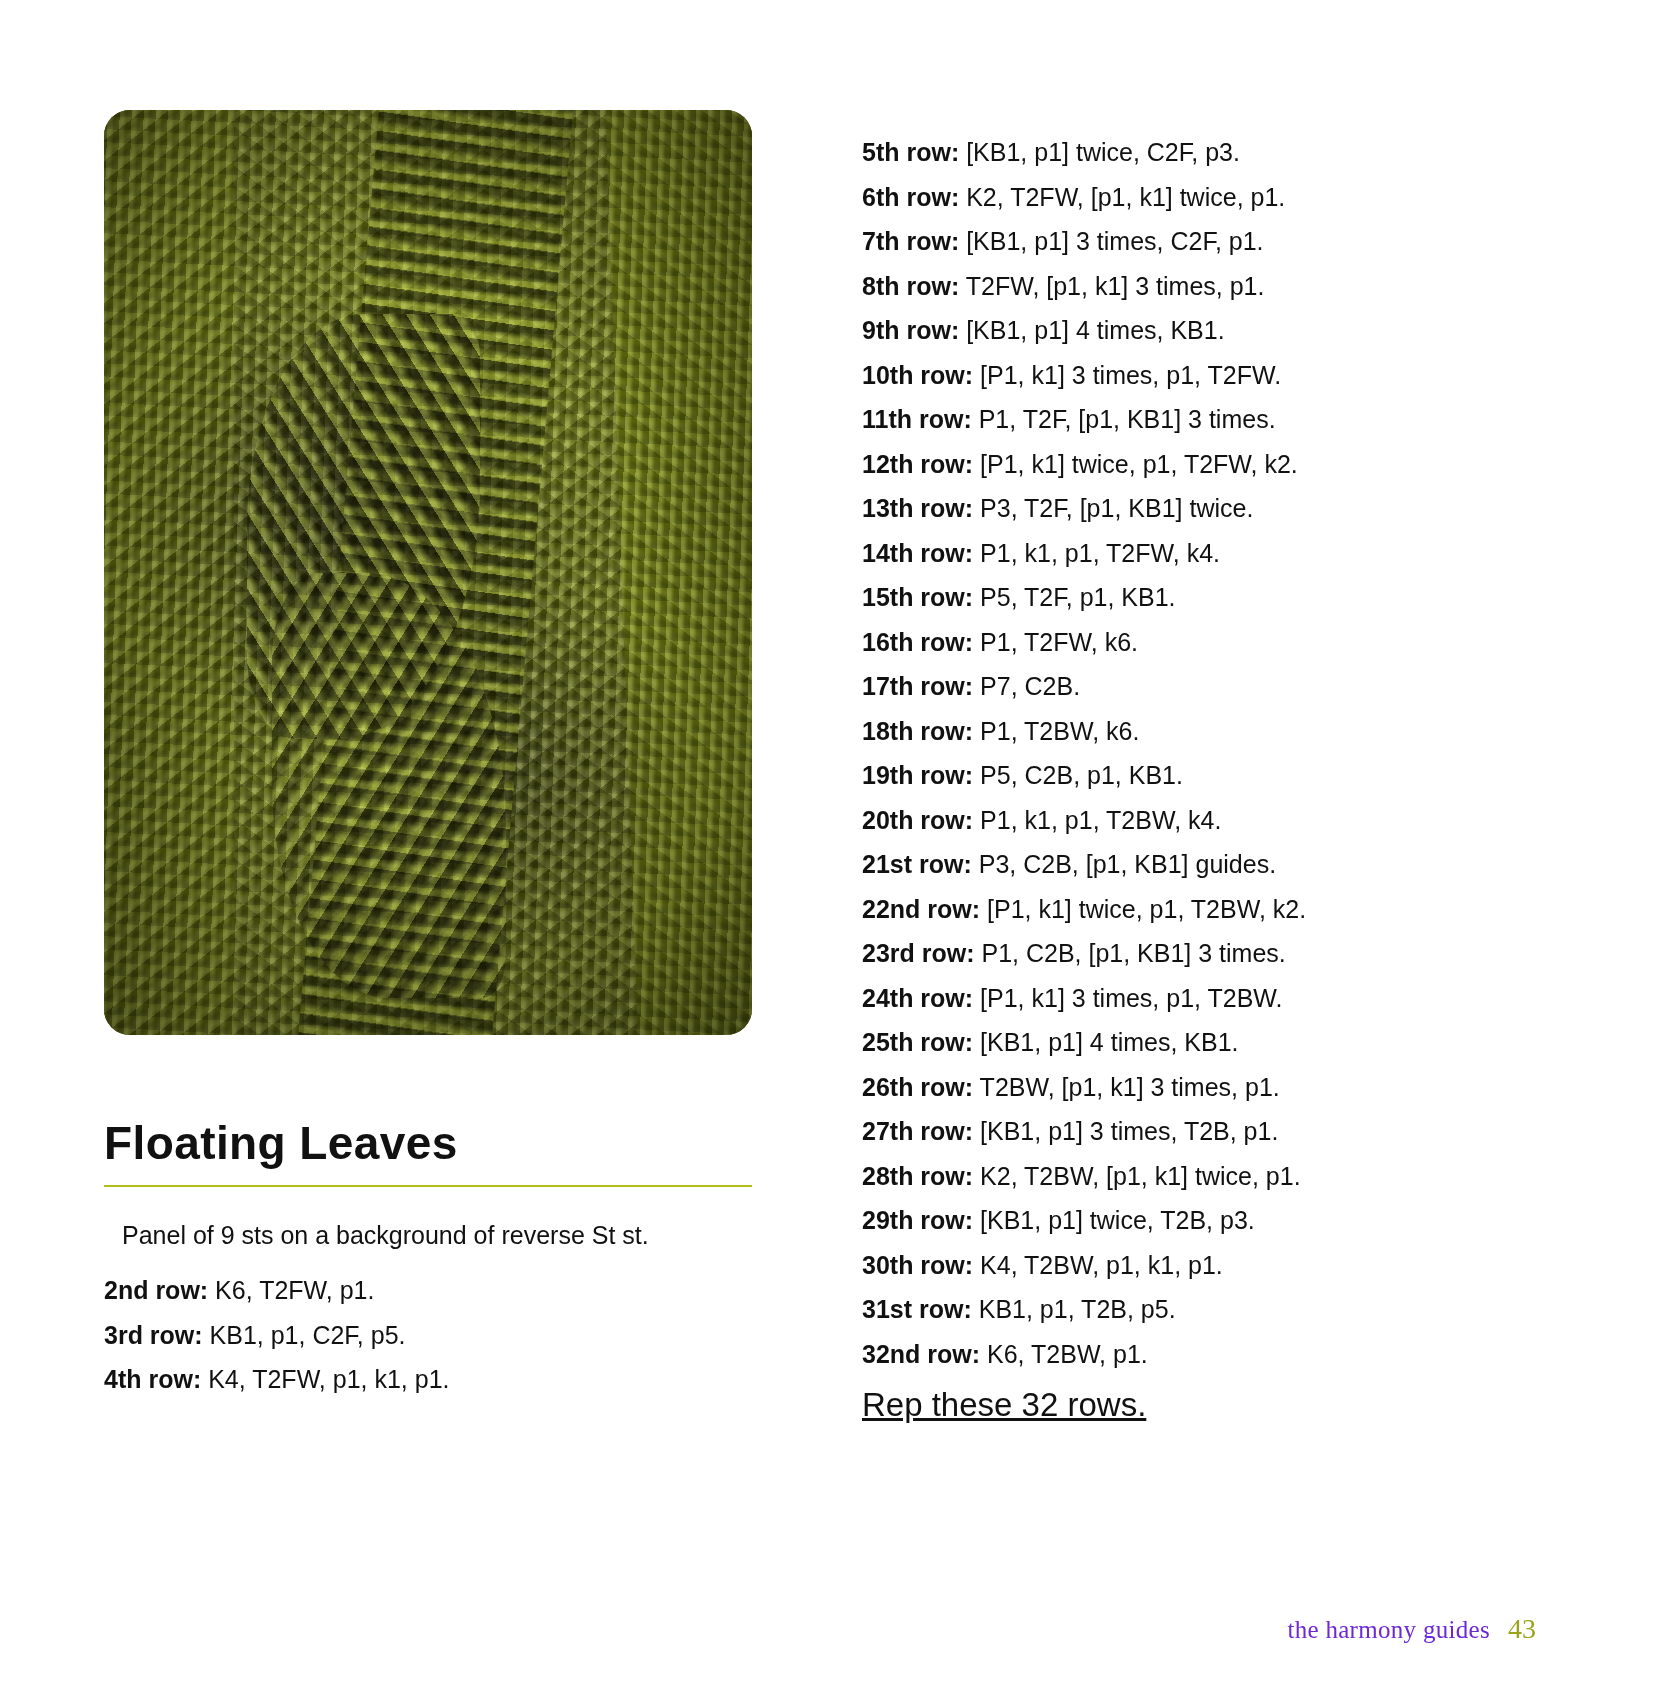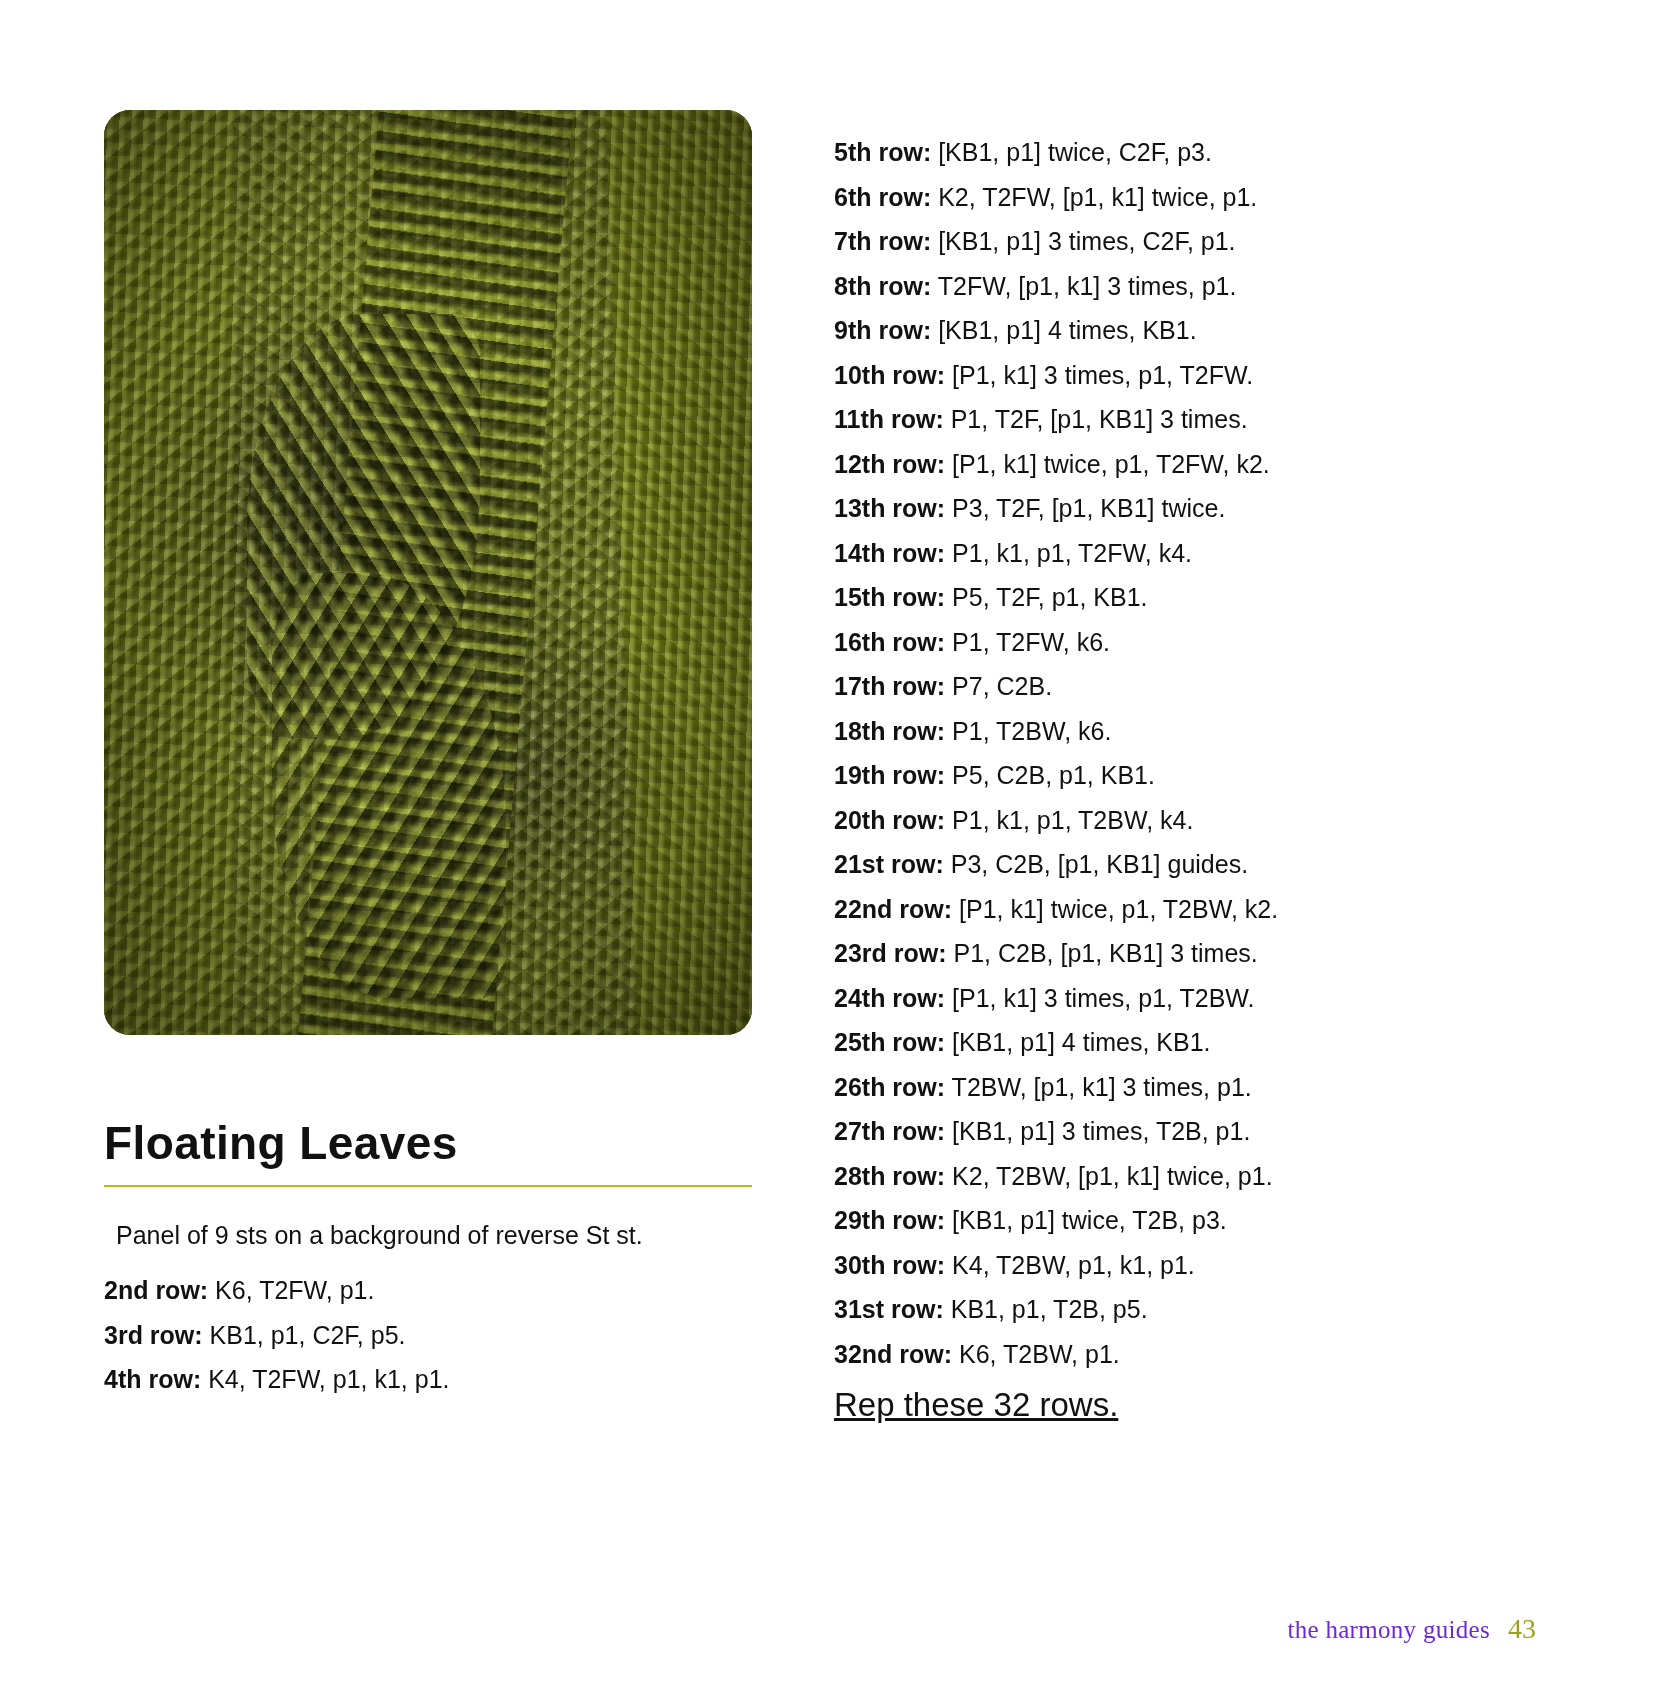--- a/index.html
+++ b/index.html
@@ -172,21 +172,21 @@
   }
   .title-rule {
     width: 648px;
     height: 2px;
     background: #b4bc16;
     margin: 0 0 30px 0;
   }
   .intro {
     font-size: 25px;
     line-height: 1.5;
-    margin: 0 0 14px 12px;
+    margin: 0 0 14px 18px;
     color: #111111;
   }
 
   .row-line {
     font-size: 25px;
     line-height: 1.78;
     color: #111111;
     white-space: nowrap;
   }
   .row-line .rk {
@@ -195,21 +195,21 @@
   .plain-line {
     font-size: 33px;
     line-height: 1.78;
     color: #111111;
     text-decoration: underline;
   }
 
   
   .right-col {
     position: absolute;
-    left: 834px;
+    left: 862px;
     top: 130px;
     width: 740px;
   }
 
   
   .footer {
     position: absolute;
     right: 118px;
     bottom: 44px;
     display: flex;

